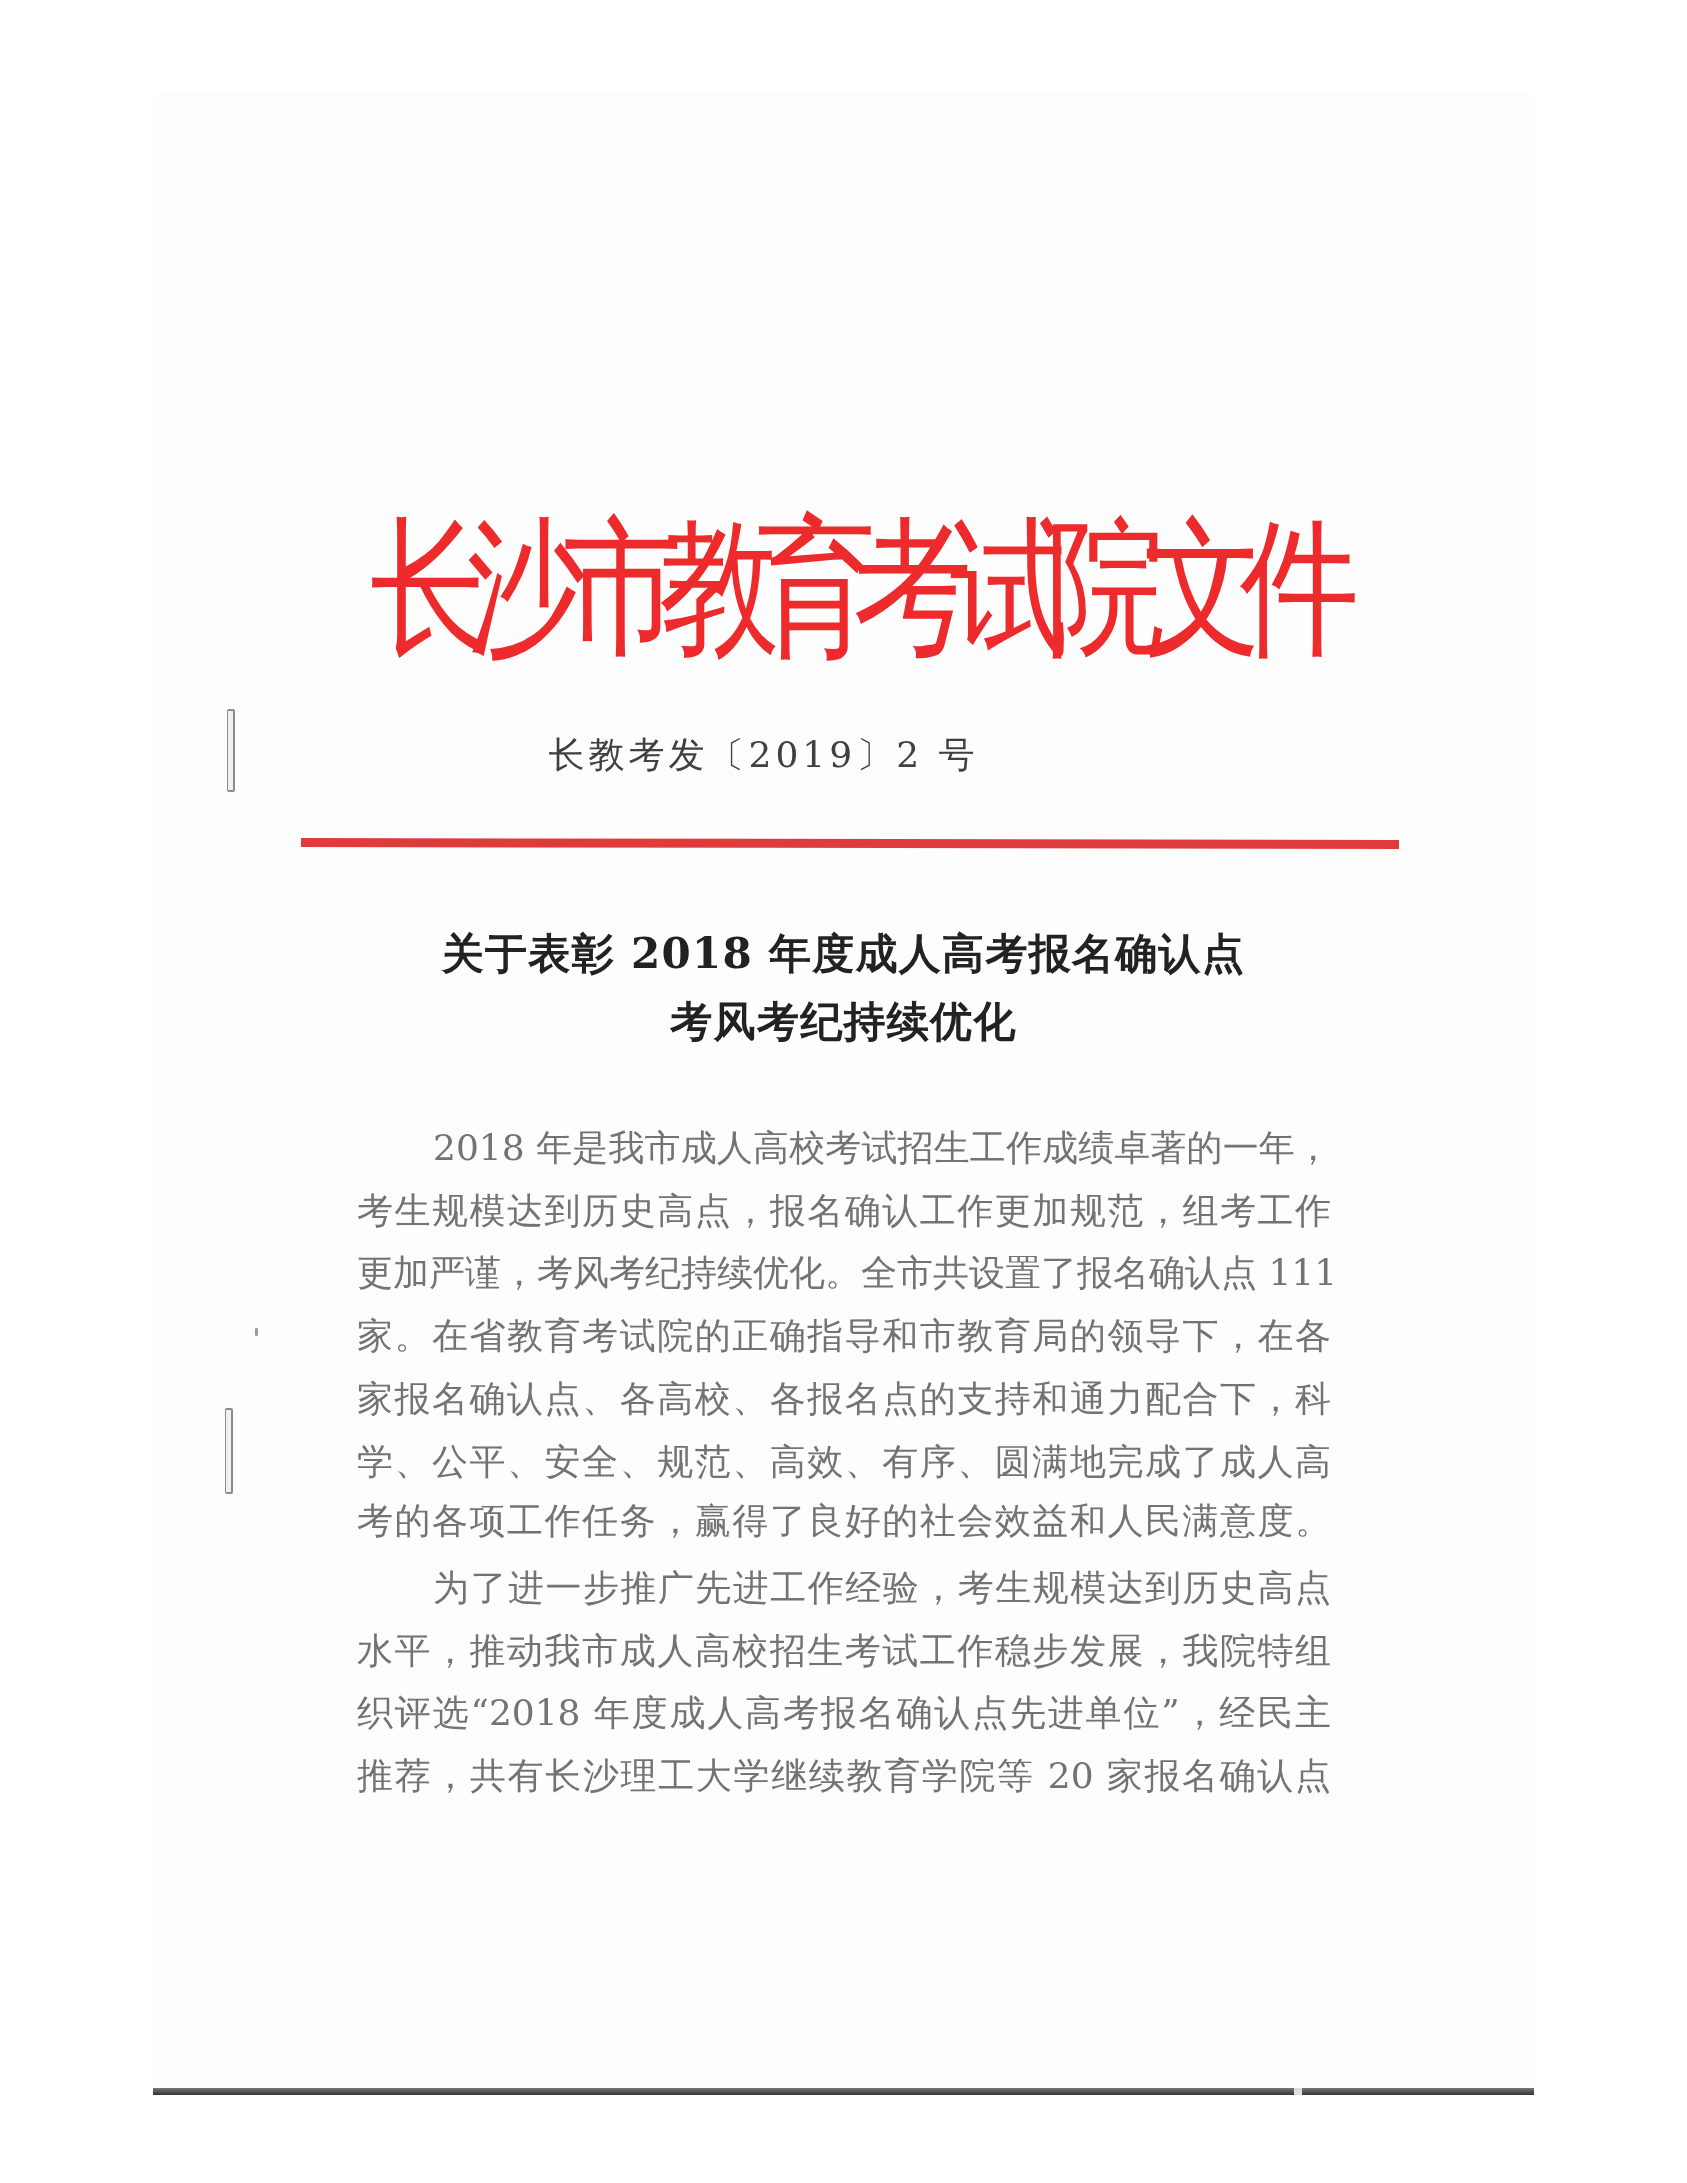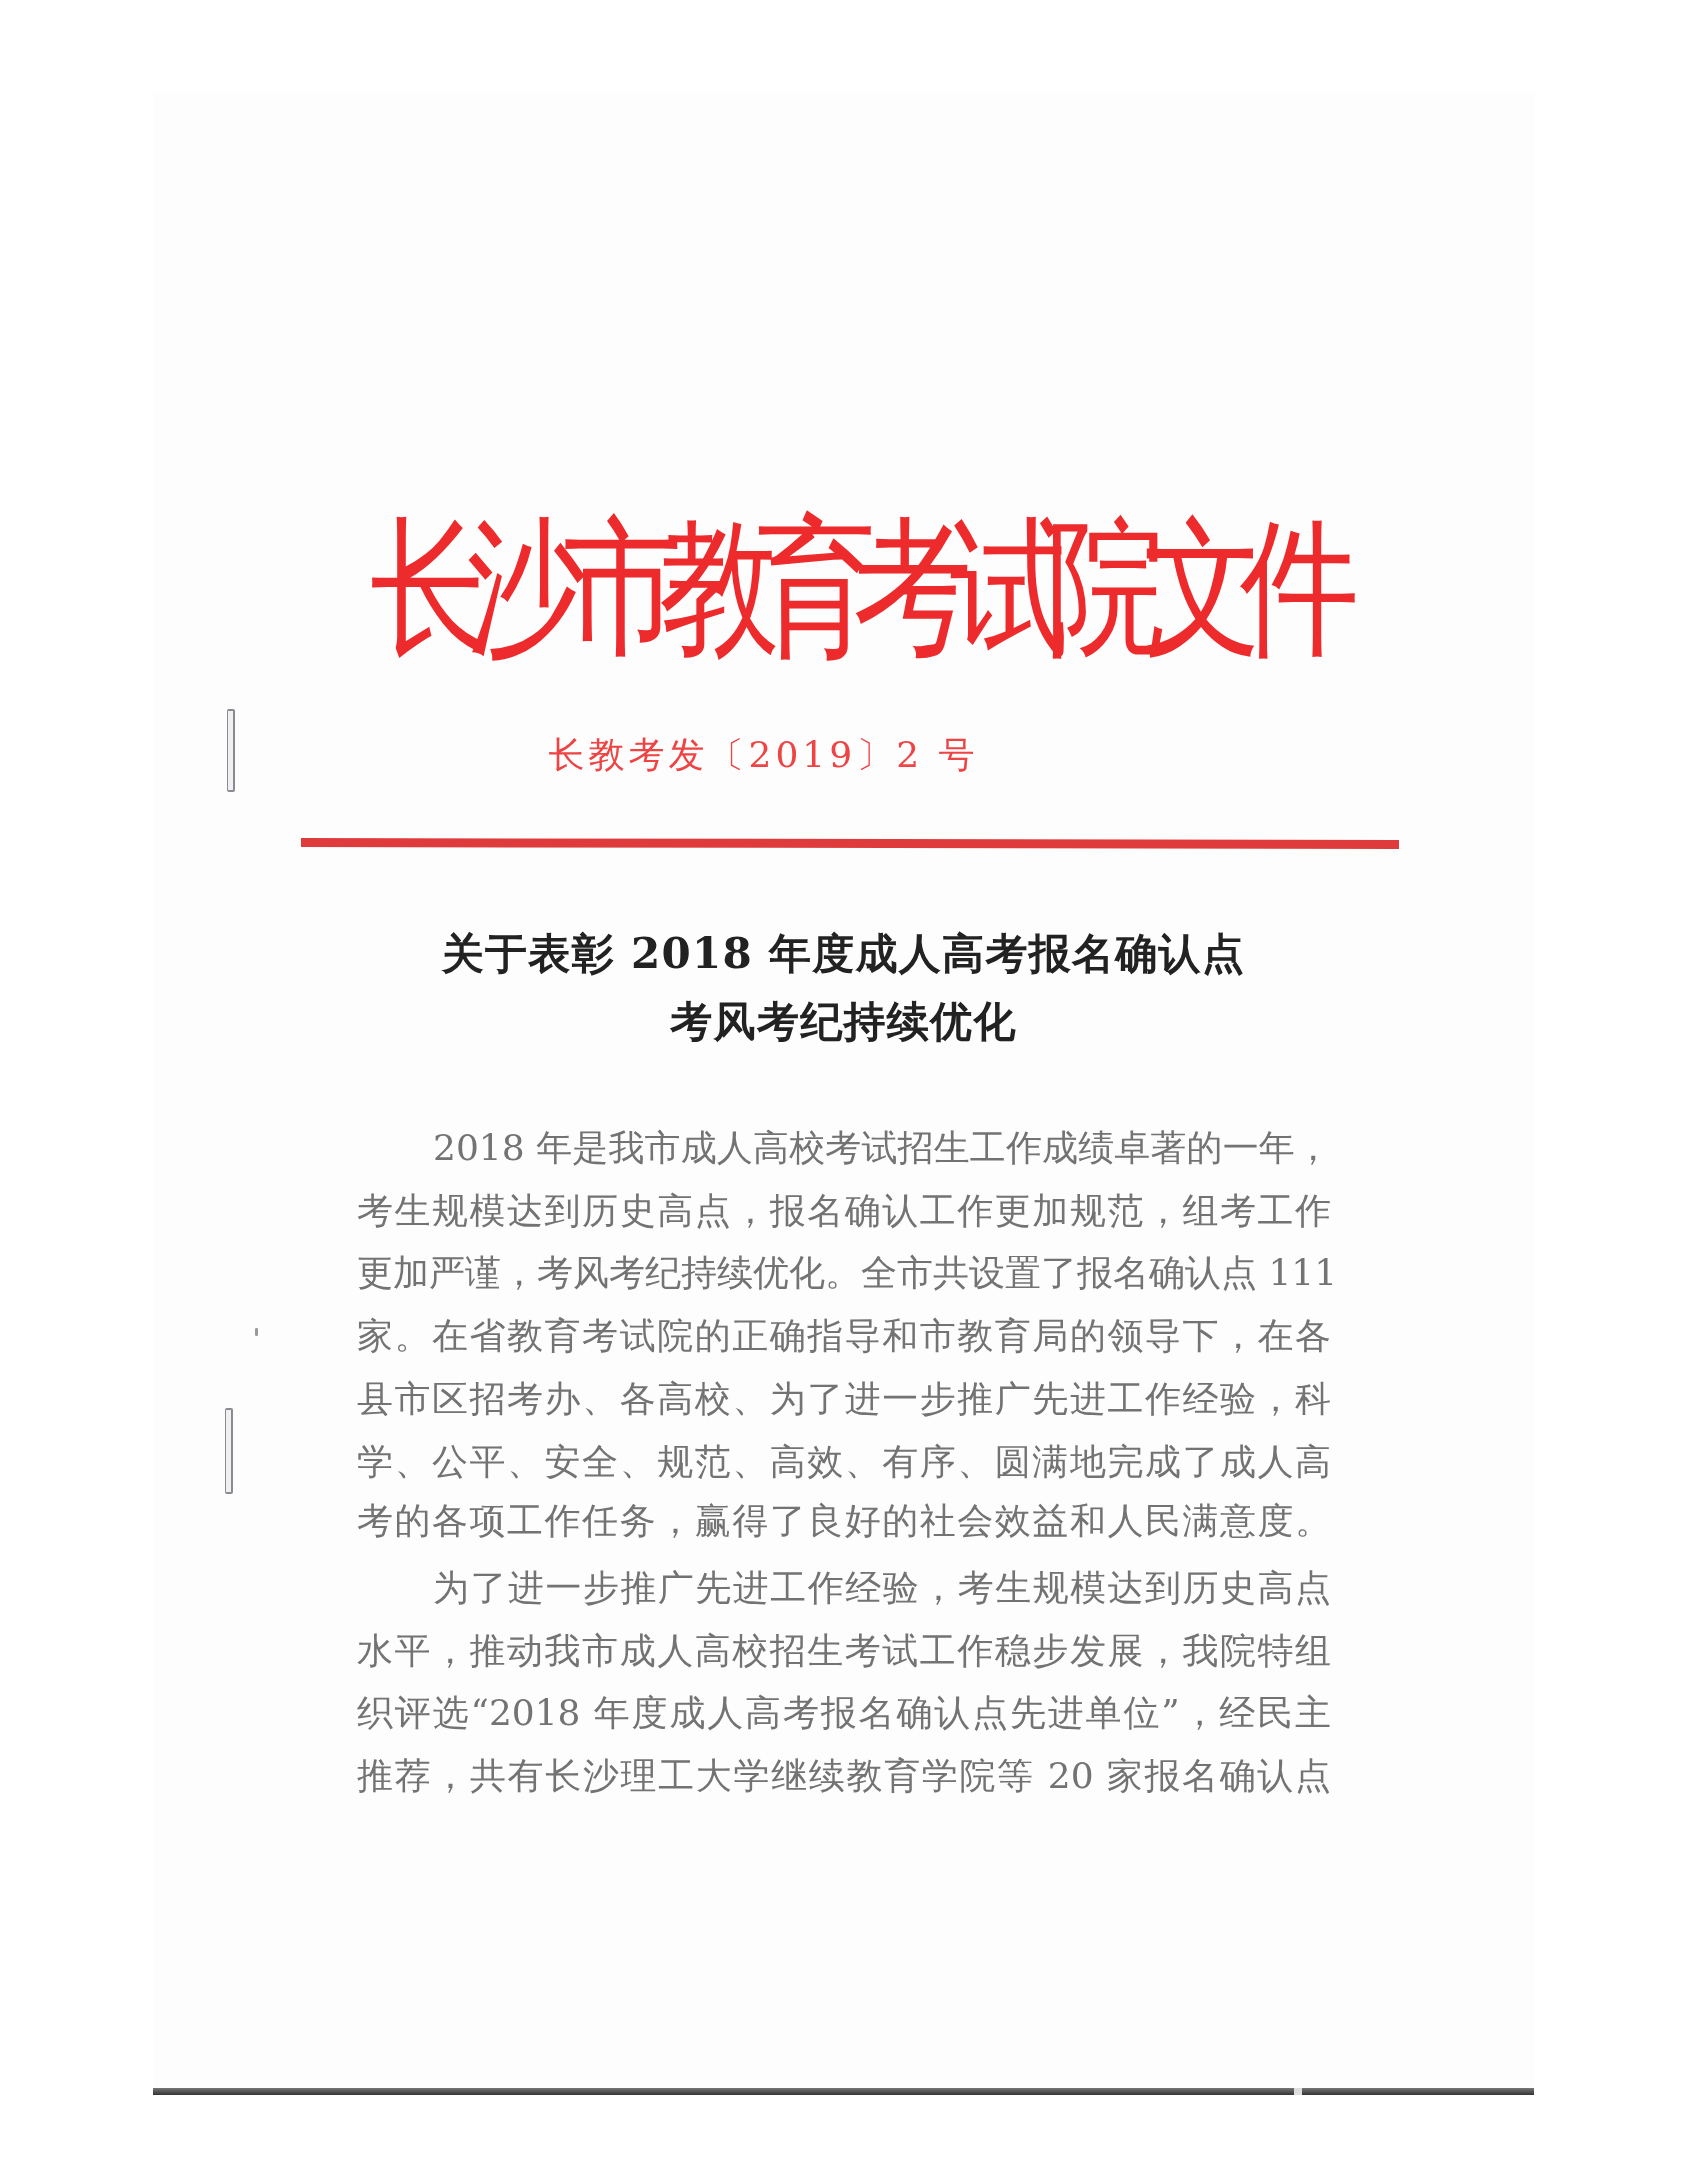--- a/index.html
+++ b/index.html
@@ -32,21 +32,21 @@
     display:flex; justify-content:space-between; align-items:center;
   }
   .masthead span.ch {
     display:inline-block; color:#ee2b2c;
     font-family:"DejaVu Serif", "Liberation Serif", serif;
     font-size:119px; line-height:159px; width:96px; text-align:center;
     transform:scaleY(1.25); font-weight:normal;
   }
   .doc-number {
     position:absolute; left:0; width:1527px; top:731px; text-align:center;
-    font-size:36px; color:#ef4444; letter-spacing:4px;
+    font-size:36px; color:#404040; letter-spacing:4px;
   }
   .red-rule {
     position:absolute; left:301px; top:839px; width:1098px; height:8.6px;
     background:#df3b3c; transform:rotate(0.1deg);
   }
   .title {
     position:absolute; left:0; width:1687px; text-align:center;
     font-size:42px; font-weight:bold; color:#222; letter-spacing:1.3px;
   }
   .title.l1 { top:926px; }
@@ -88,21 +88,21 @@
 
 <div class="red-rule"></div>
 
 <div class="title l1">关于表彰 2018 年度成人高考报名确认点</div>
 <div class="title l2">考风考纪持续优化</div>
 
 <div class="body-line indent" style="top:1125px">2018 年是我市成人高校考试招生工作成绩卓著的一年，</div>
 <div class="body-line" style="top:1188px">考生规模达到历史高点，报名确认工作更加规范，组考工作</div>
 <div class="body-line" style="top:1250px">更加严谨，考风考纪持续优化。全市共设置了报名确认点 111</div>
 <div class="body-line" style="top:1313px">家。在省教育考试院的正确指导和市教育局的领导下，在各</div>
-<div class="body-line" style="top:1376px">县市区招考办、各高校、为了进一步推广先进工作经验，科</div>
+<div class="body-line" style="top:1376px">家报名确认点、各高校、各报名点的支持和通力配合下，科</div>
 <div class="body-line" style="top:1439px">学、公平、安全、规范、高效、有序、圆满地完成了成人高</div>
 <div class="body-line" style="top:1498px">考的各项工作任务，赢得了良好的社会效益和人民满意度。</div>
 
 <div class="body-line indent" style="top:1565px">为了进一步推广先进工作经验，考生规模达到历史高点</div>
 <div class="body-line" style="top:1628px">水平，推动我市成人高校招生考试工作稳步发展，我院特组</div>
 <div class="body-line" style="top:1690px">织评选“2018 年度成人高考报名确认点先进单位”，经民主</div>
 <div class="body-line" style="top:1753px">推荐，共有长沙理工大学继续教育学院等 20 家报名确认点</div>
 
 
 </body></html>

